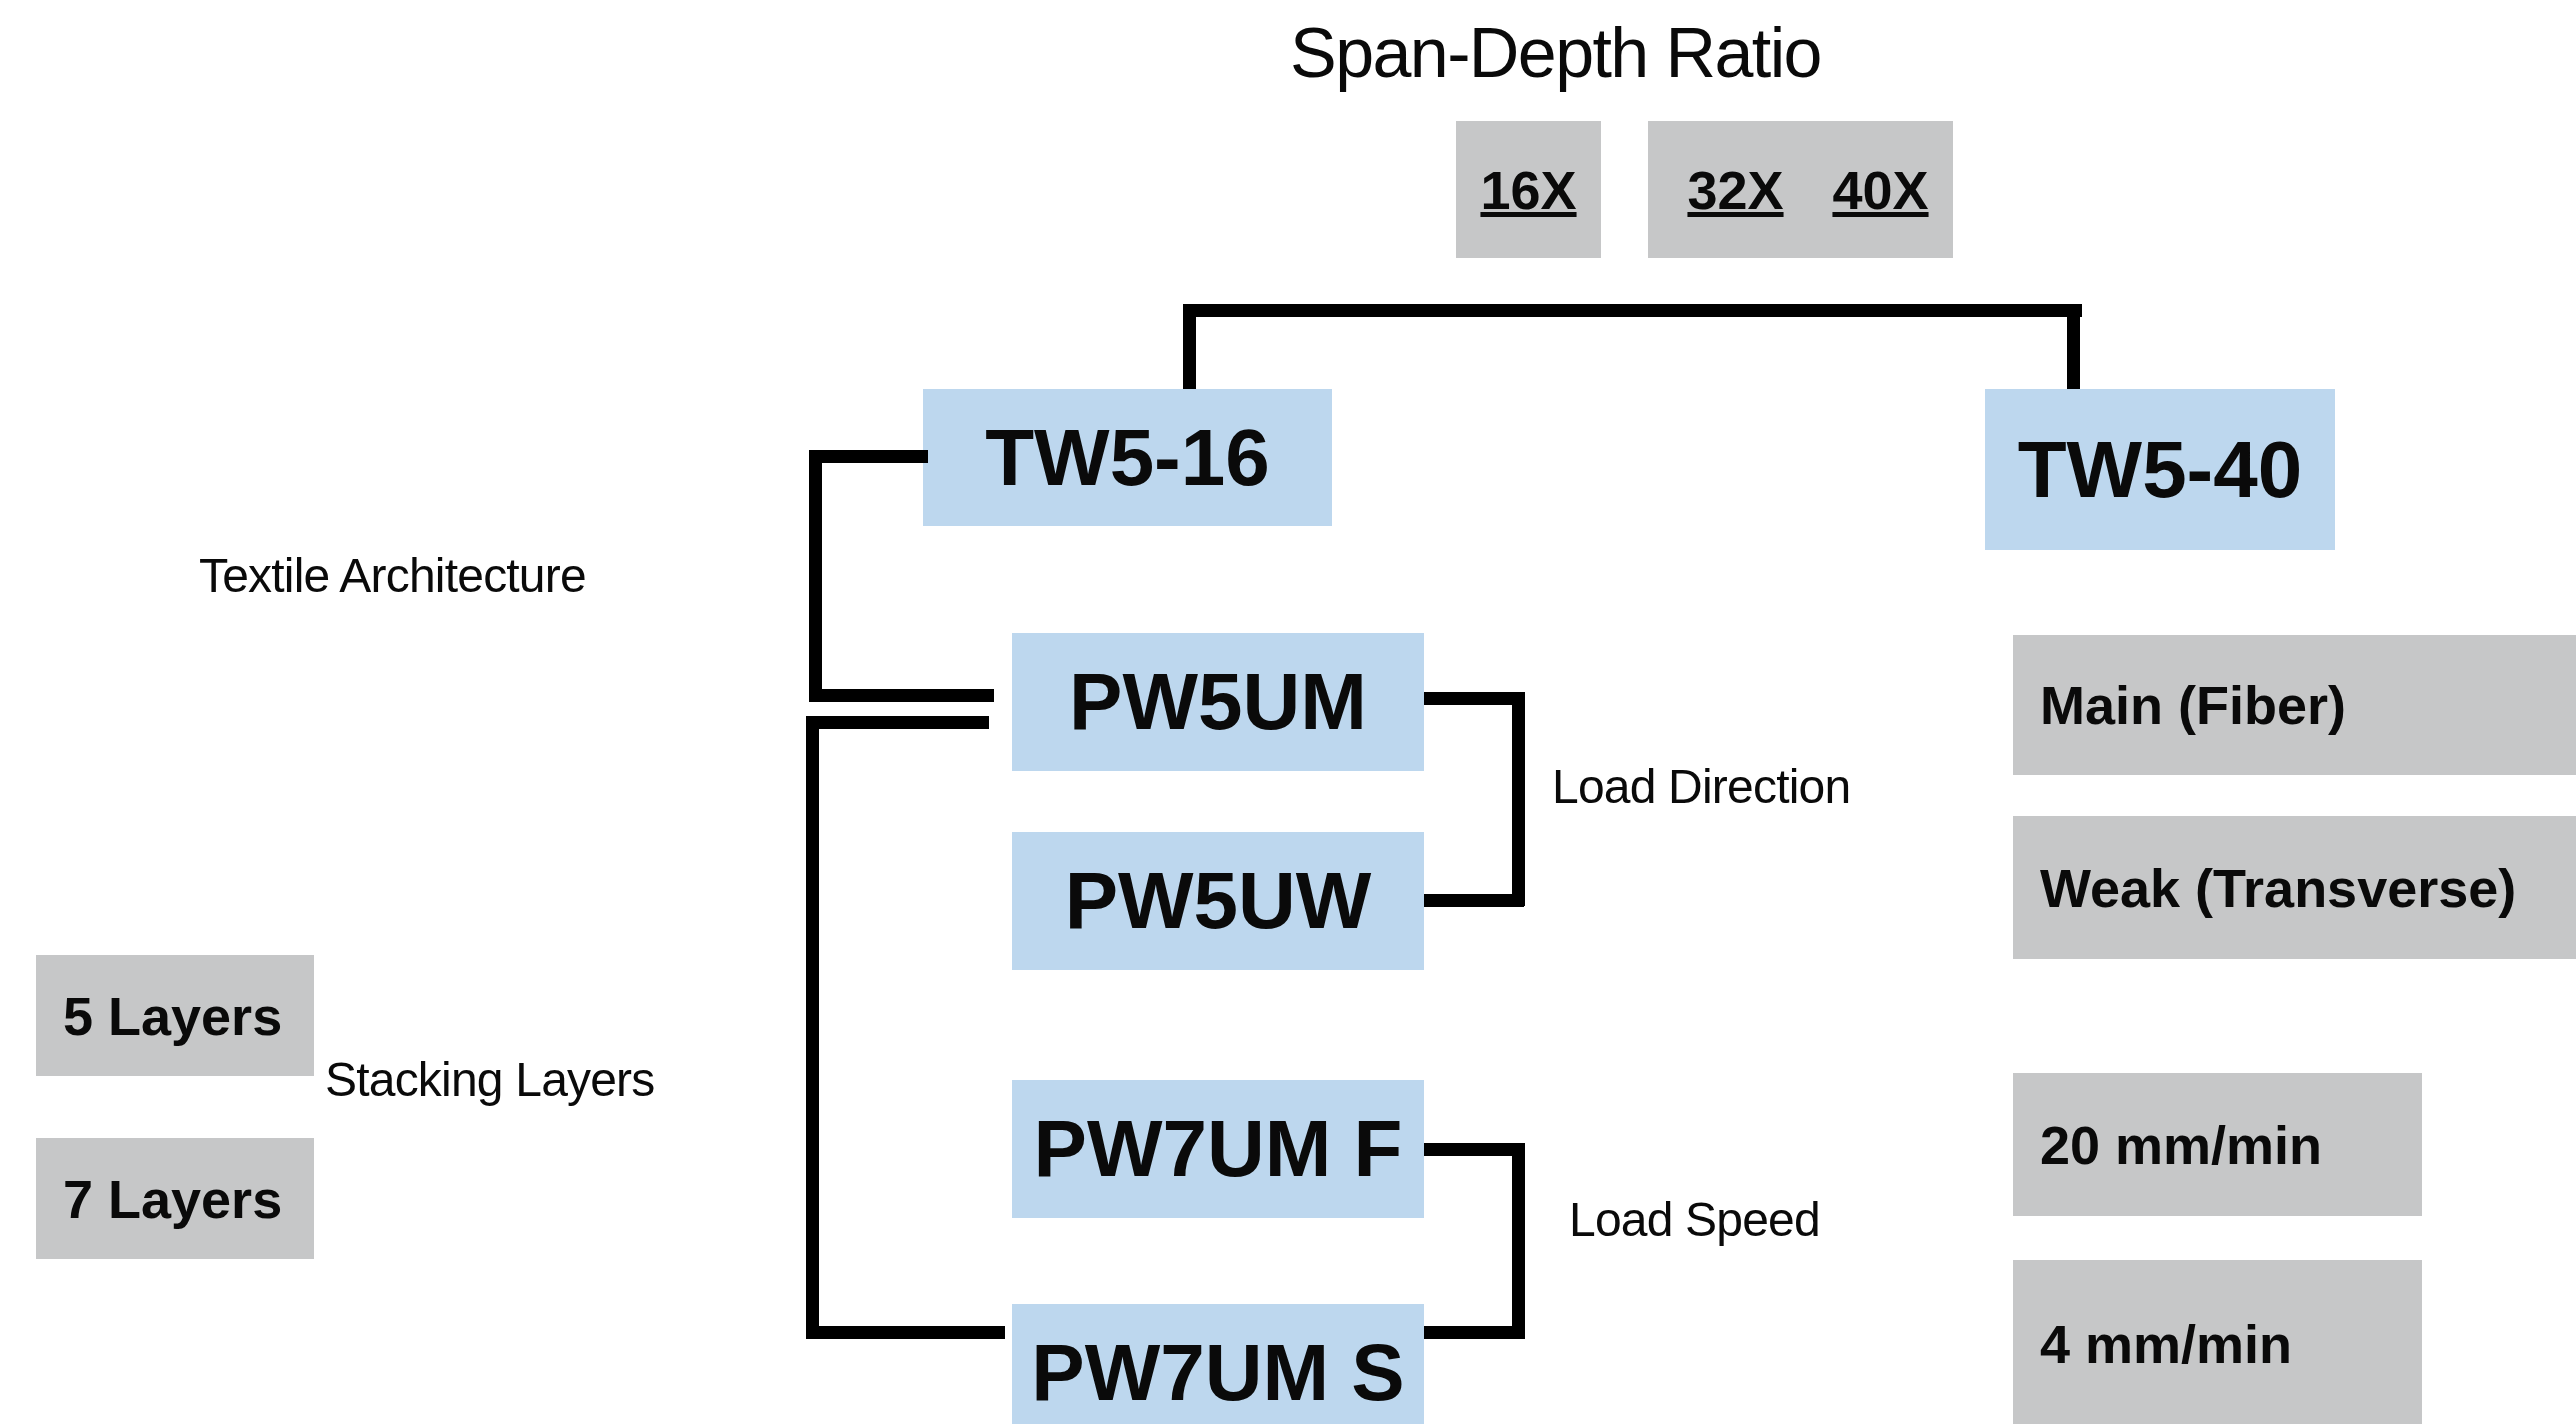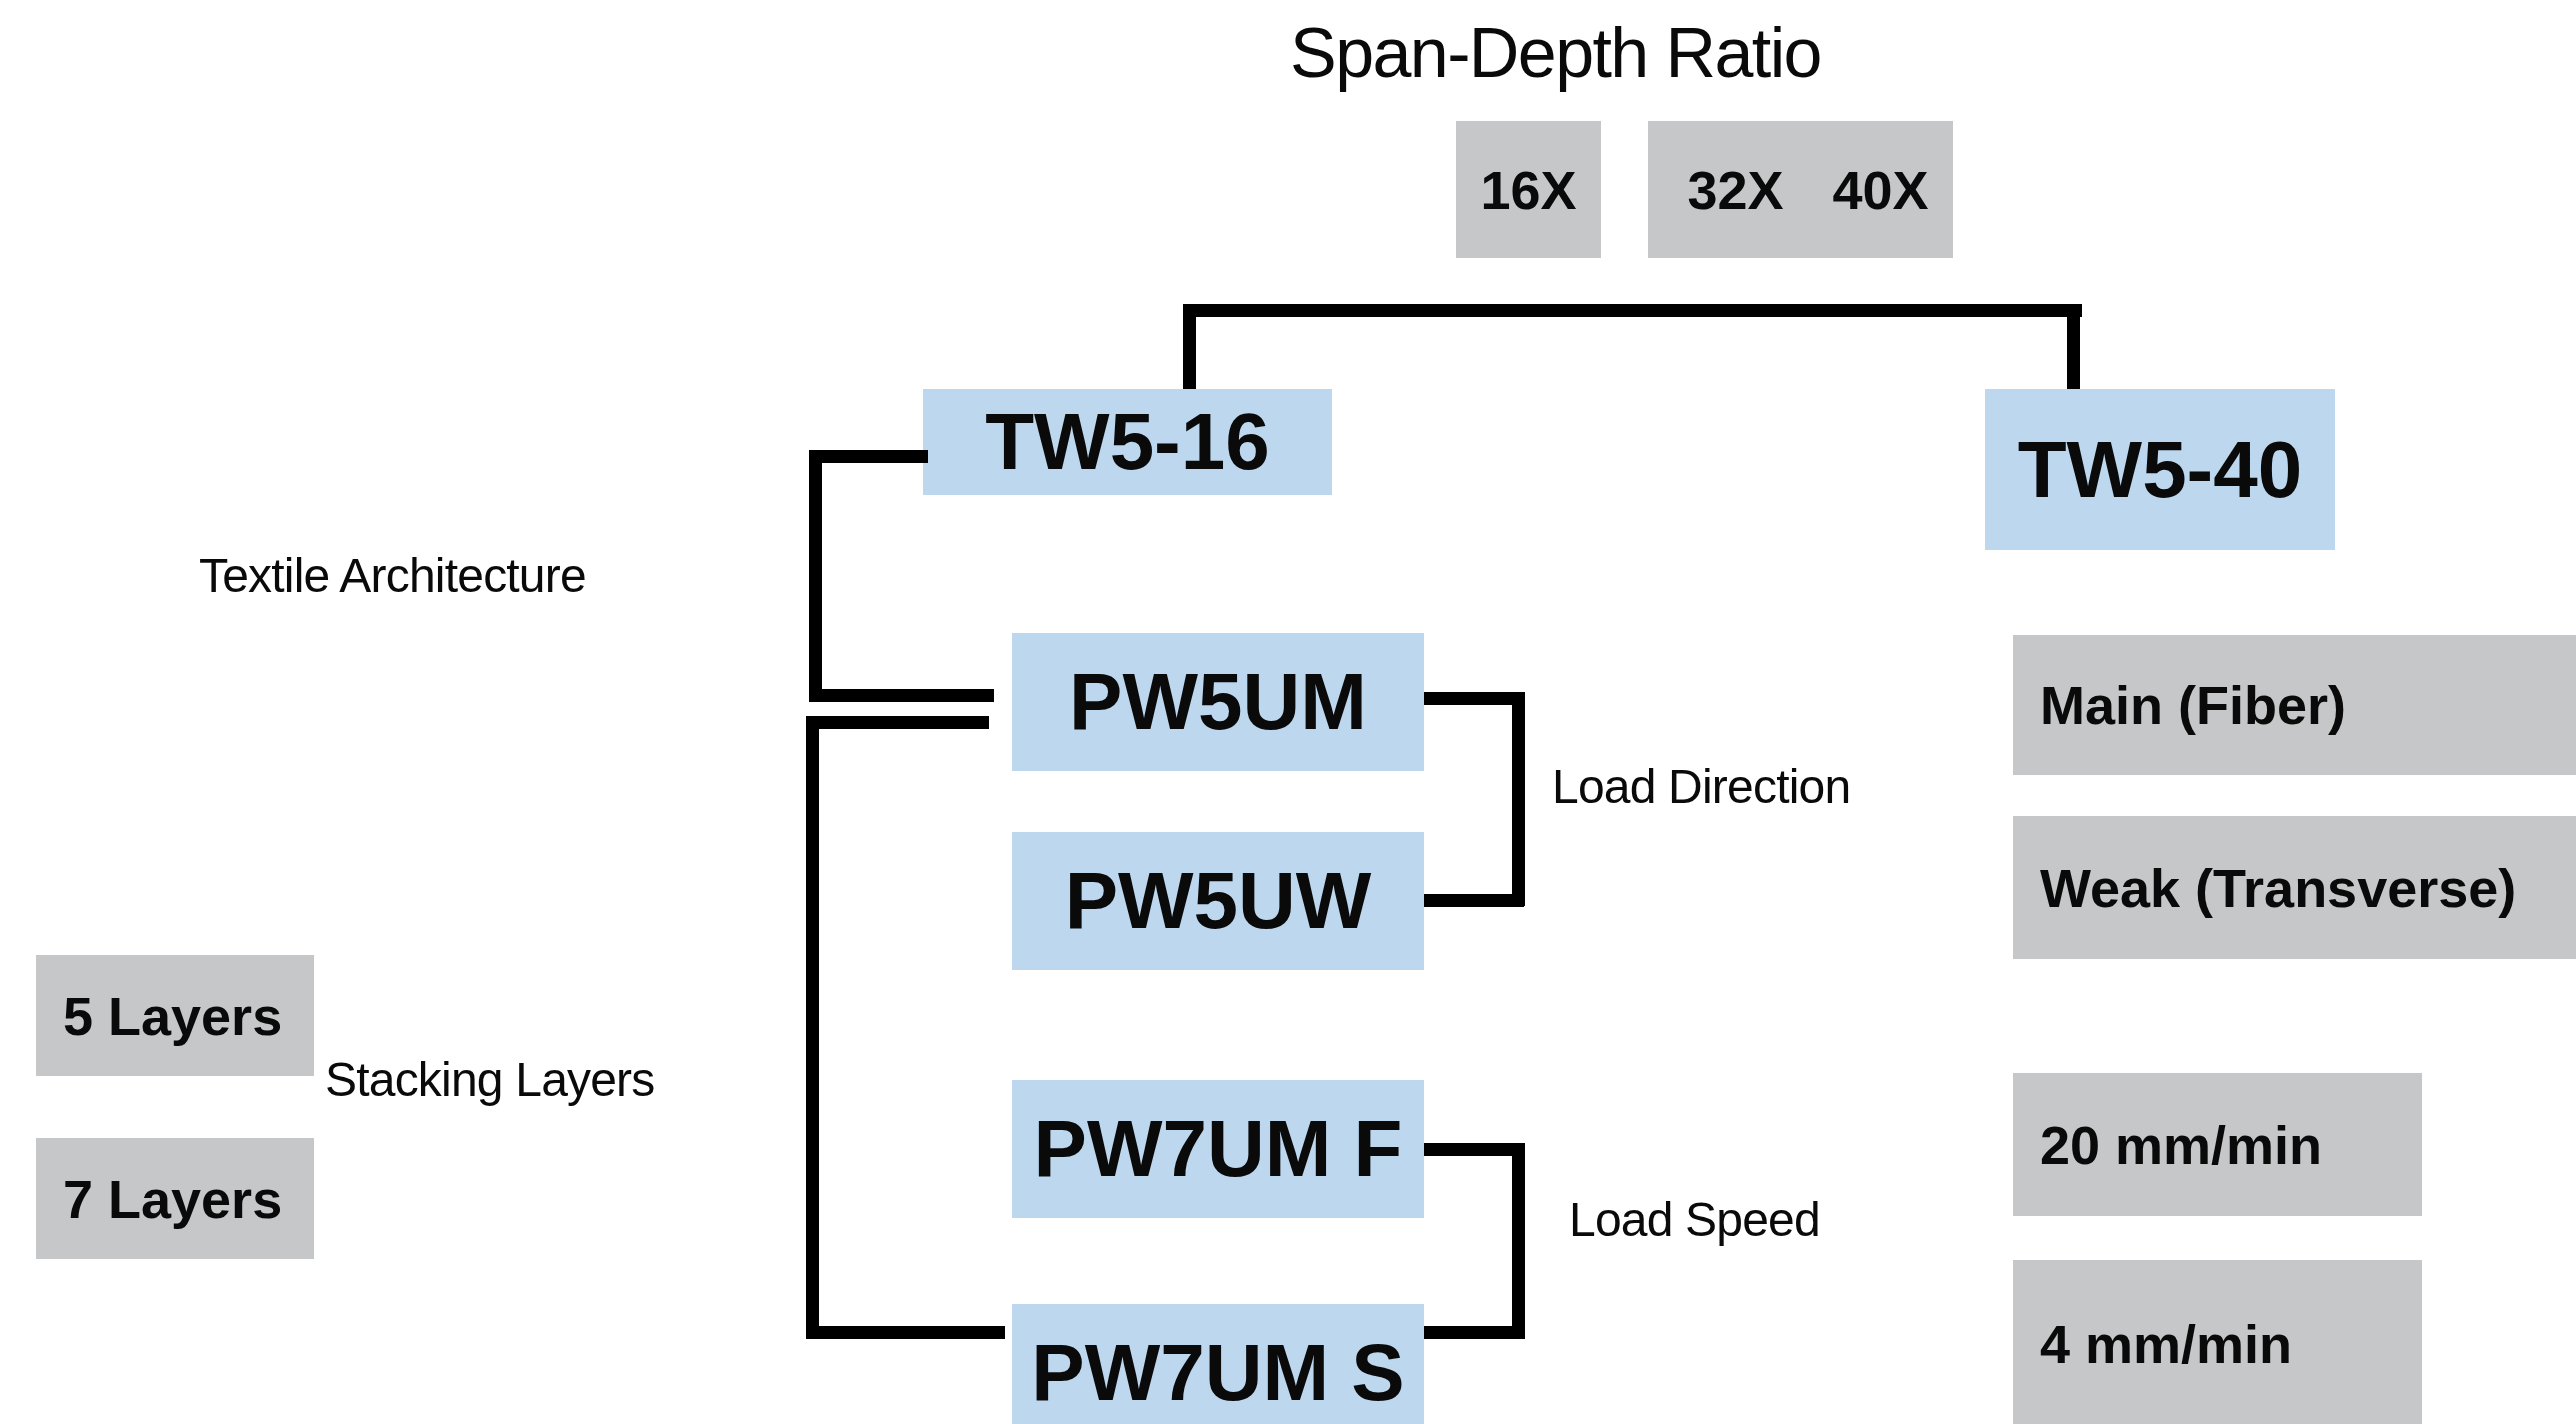--- a/index.html
+++ b/index.html
@@ -12,21 +12,21 @@
   }
   .box{
     position:absolute;
     display:flex;align-items:center;justify-content:center;
     color:#0a0a0a;
     font-weight:bold;
     white-space:nowrap;
   }
   .blue{background:var(--blue,#BDD7EE);font-size:80px;}
   .gray{background:var(--gray,#C6C7C8);font-size:54px;}
-  .gray.small{font-size:54px;}
+  .gray.small{font-size:54px;text-decoration:underline;}
   .gray.pad{justify-content:flex-start;padding-left:27px;}
   .cat-label{
     position:absolute;
     color:#0a0a0a;
     font-size:48px;
     letter-spacing:-0.8px;
     white-space:nowrap;
   }
   .title-label{
     position:absolute;
@@ -48,21 +48,21 @@
   <div class="title-label" style="left:1277px;top:12.7px;width:557px;text-align:center;">Span-Depth Ratio</div>
 
   <div class="box gray small" style="left:1456px;top:121px;width:145px;height:137px;">16X</div>
   <div class="box gray small" style="left:1648px;top:121px;width:145px;height:137px;padding-left:15px;">32X</div>
   <div class="box gray small" style="left:1808px;top:121px;width:145px;height:137px;">40X</div>
 
   <div class="hline" style="left:1183px;top:304px;width:899px;"></div>
   <div class="vline" style="left:1183px;top:304px;height:89px;"></div>
   <div class="vline" style="left:2067px;top:304px;height:89px;"></div>
 
-  <div class="box blue" style="left:923px;top:389px;width:409px;height:106px;">TW5-16</div>
+  <div class="box blue" style="left:923px;top:389px;width:409px;height:137px;">TW5-16</div>
   <div class="box blue" style="left:1985px;top:389px;width:350px;height:161px;">TW5-40</div>
 
   <div class="cat-label" style="left:199px;top:548px;">Textile Architecture</div>
   <div class="hline" style="left:809px;top:450px;width:119px;"></div>
   <div class="vline" style="left:809px;top:450px;height:252px;"></div>
   <div class="hline" style="left:809px;top:689px;width:185px;"></div>
 
   <div class="hline" style="left:806px;top:716px;width:183px;"></div>
   <div class="vline" style="left:806px;top:716px;height:622px;"></div>
   <div class="hline" style="left:806px;top:1326px;width:199px;"></div>

